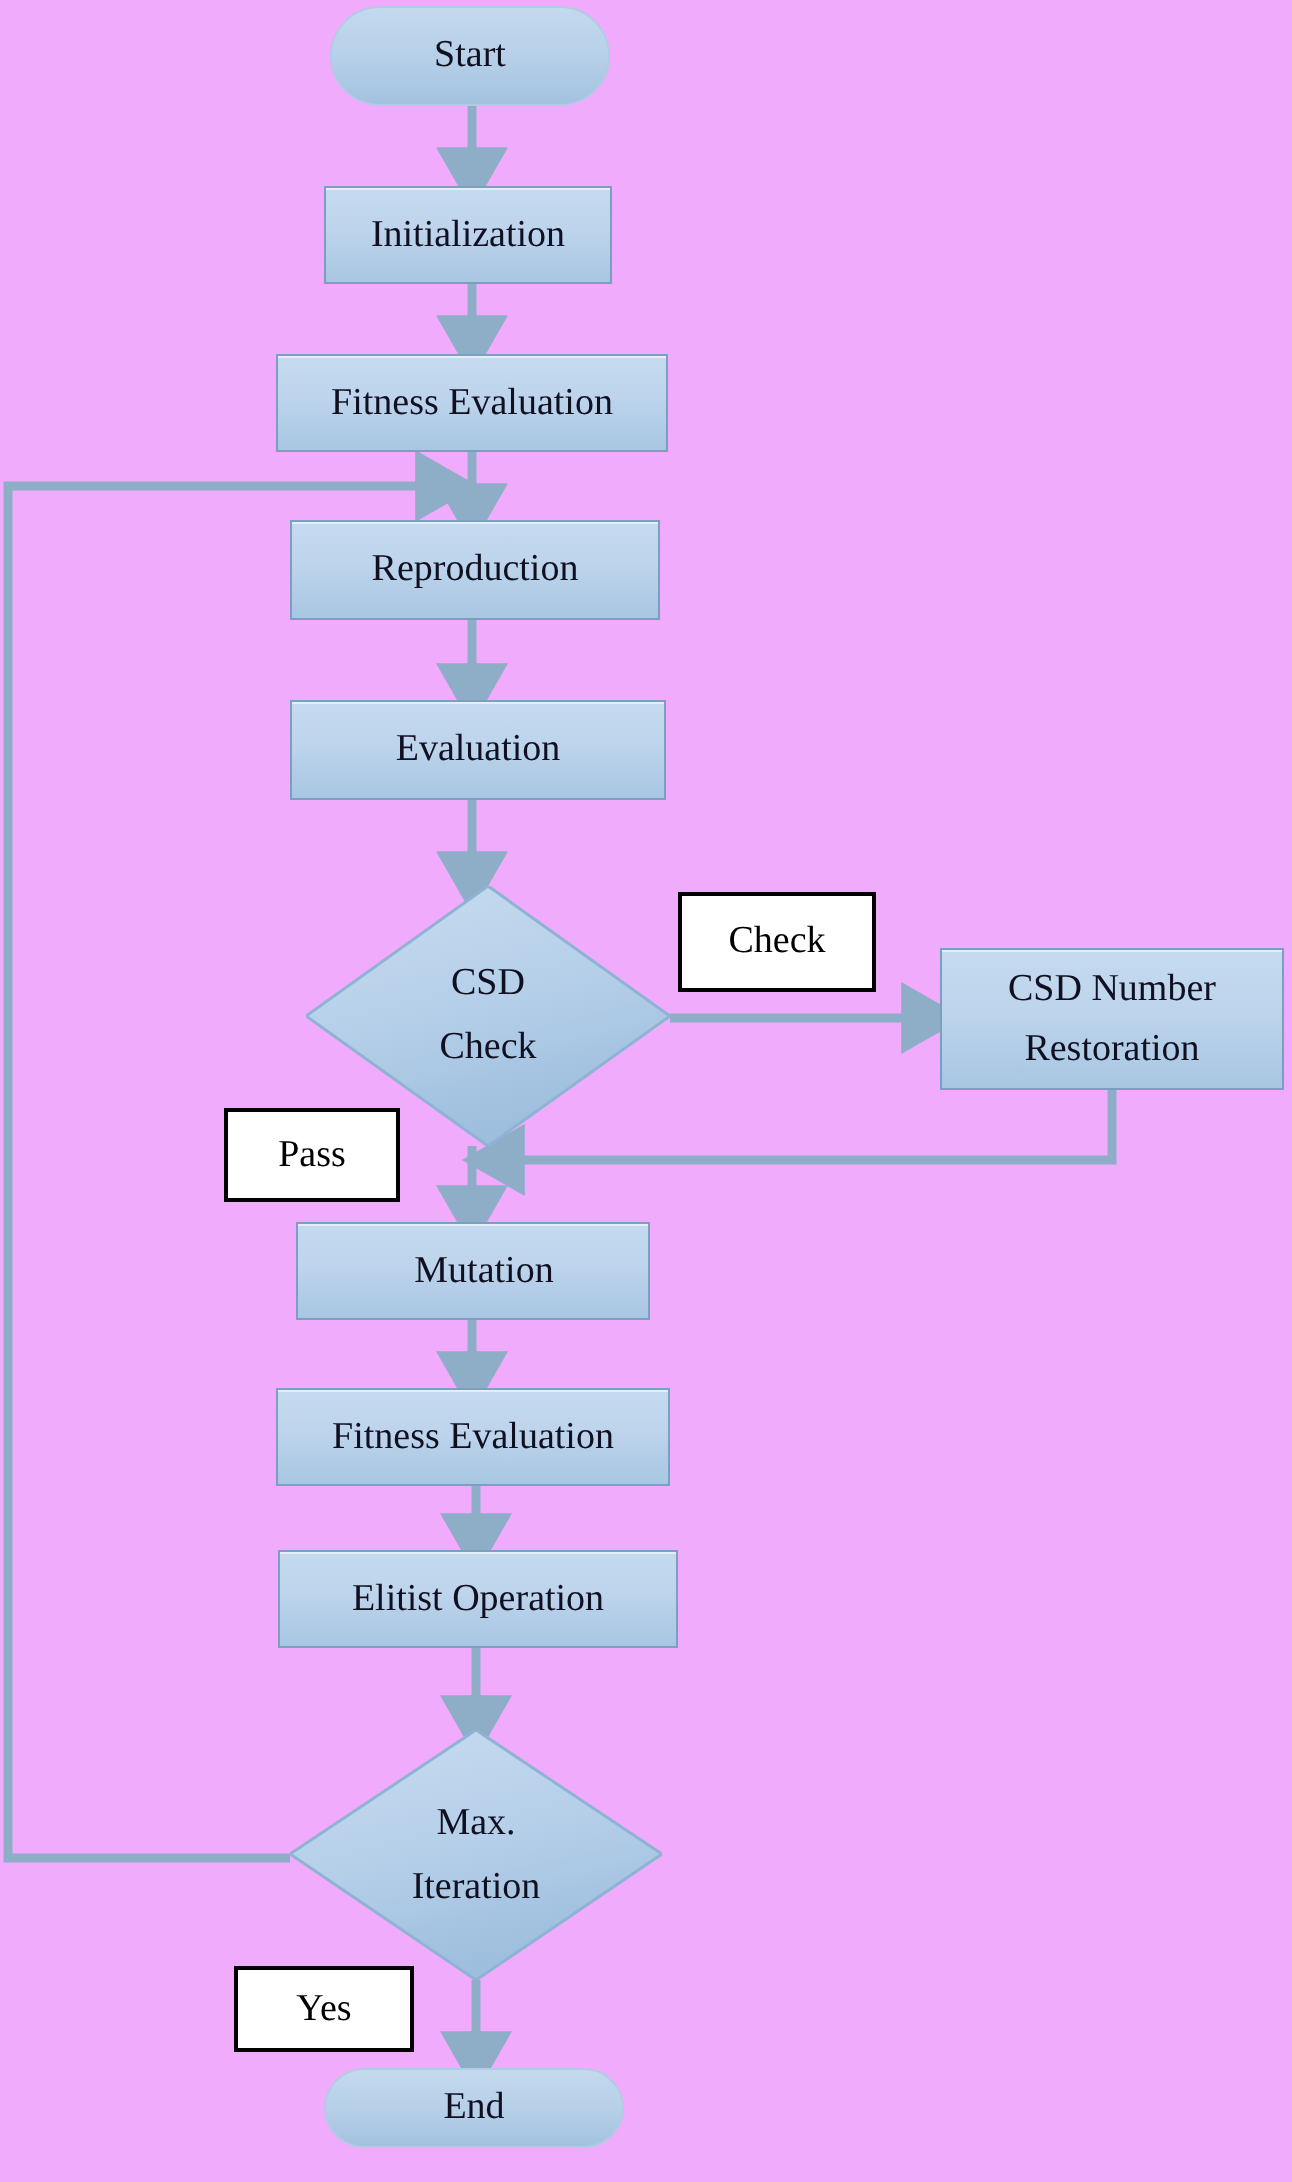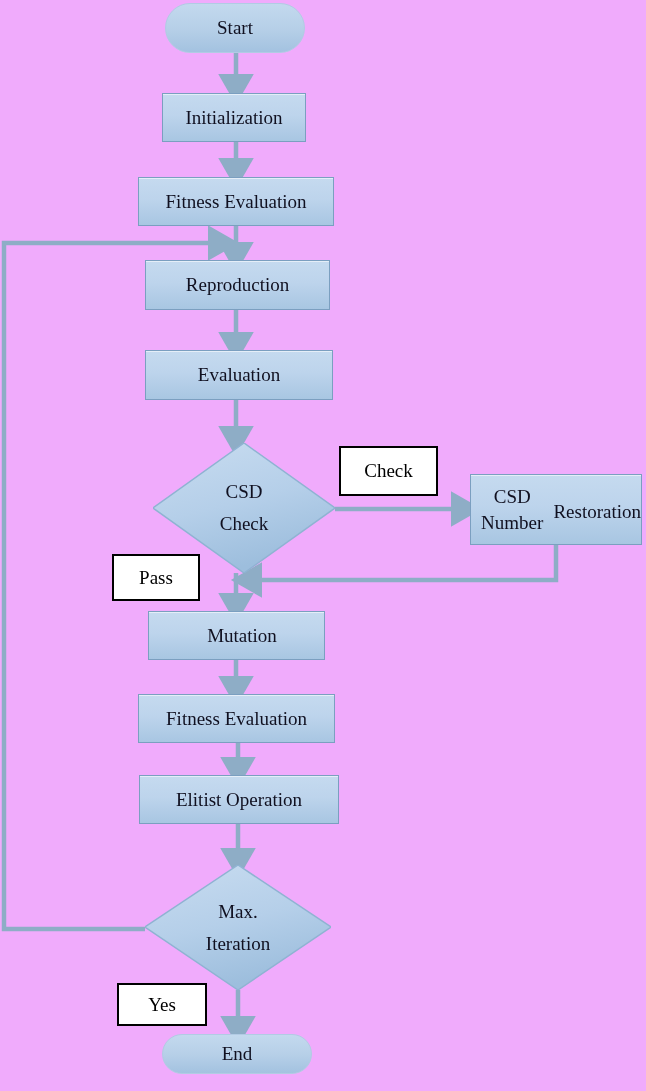--- a/index.html
+++ b/index.html
@@ -146,21 +146,21 @@
         </linearGradient>
       </defs>
       <polygon points="91,0 182,65 91,130 0,65" fill="url(#dg1)" stroke="#8fb3d2" stroke-width="1.5"></polygon>
     </svg>
     <div class="dtext">
       <div>CSD</div>
       <div style="margin-top:6px">Check</div>
     </div>
   </div>
 
-  <div class="node proc" style="left:470px; top:474px; width:172px; height:71px; ">
+  <div class="node proc" style="left:470px; top:474px; width:172px; height:71px; flex-direction:column;">
     <span>CSD Number</span>
     <span style="margin-top:4px">Restoration</span>
   </div>
 
   <div class="node proc" style="left:148px; top:611px; width:177px; height:49px;padding-left:11px;">
     <span>Mutation</span>
   </div>
 
   <div class="node proc" style="left:138px; top:694px; width:197px; height:49px;">
     <span>Fitness Evaluation</span>

